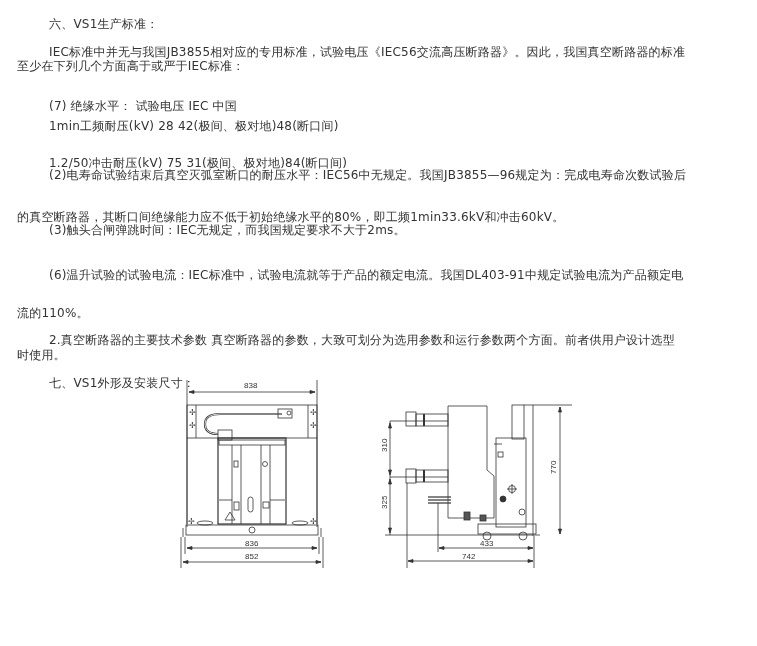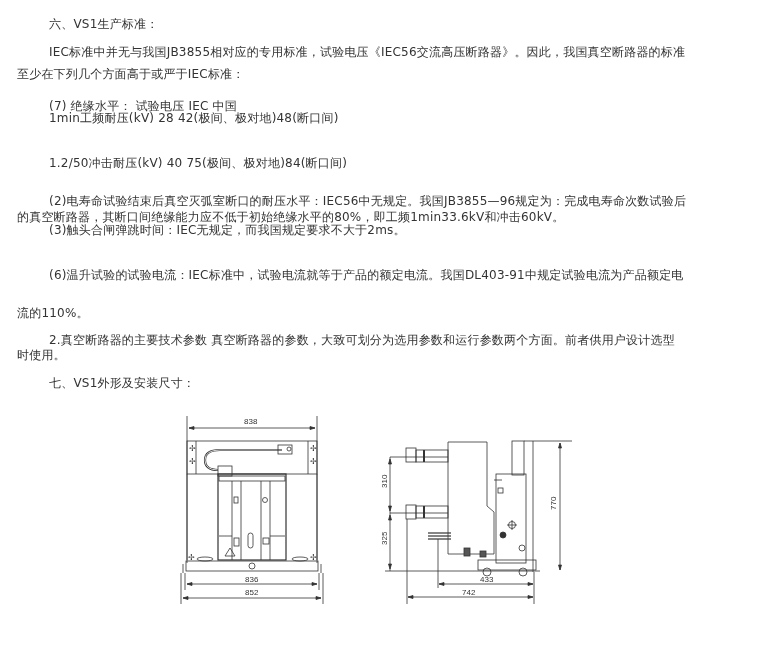--- a/index.html
+++ b/index.html
@@ -2,34 +2,34 @@
 <html><head>
 <meta charset="utf-8">
 <style>
   html, body { margin: 0; padding: 0; background: #ffffff; }
   body { width: 757px; height: 646px; position: relative; overflow: hidden;
          font-family: "DejaVu Sans", "Liberation Sans", sans-serif; color: #333333; }
   .doc { position: absolute; left: 0; top: 0; width: 757px; }
   .p { position: absolute; font-size: 12px; line-height: 28px; white-space: nowrap; letter-spacing: 0.2px; }
   .indent { left: 49px; }
   .cont { left: 17px; }
-  .figure { position: absolute; left: 150px; top: 408px; width: 430px; height: 200px; }
+  .figure { position: absolute; left: 150px; top: 372px; width: 430px; height: 200px; }
   svg text { font-family: "Liberation Sans", sans-serif; font-size: 8px; fill: #333; }
 </style>
 </head>
 <body>
 
 <div class="doc">
   <div class="p indent" style="top:10px">六、VS1生产标准：</div>
   <div class="p indent" style="top:38px">IEC标准中并无与我国JB3855相对应的专用标准，试验电压《IEC56交流高压断路器》。因此，我国真空断路器的标准</div>
-  <div class="p cont" style="top:60px">至少在下列几个方面高于或严于IEC标准：</div>
+  <div class="p cont" style="top:52px">至少在下列几个方面高于或严于IEC标准：</div>
   <div class="p indent" style="top:92px">(7) 绝缘水平： 试验电压 IEC 中国</div>
-  <div class="p indent" style="top:104px">1min工频耐压(kV) 28 42(极间、极对地)48(断口间)</div>
-  <div class="p indent" style="top:149px">1.2/50冲击耐压(kV) 40 75(极间、极对地)84(断口间)</div>
-  <div class="p indent" style="top:187px">(2)电寿命试验结束后真空灭弧室断口的耐压水平：IEC56中无规定。我国JB3855—96规定为：完成电寿命次数试验后</div>
+  <div class="p indent" style="top:112px">1min工频耐压(kV) 28 42(极间、极对地)48(断口间)</div>
+  <div class="p indent" style="top:149px">1.2/50冲击耐压(kV) 75 31(极间、极对地)84(断口间)</div>
+  <div class="p indent" style="top:161px">(2)电寿命试验结束后真空灭弧室断口的耐压水平：IEC56中无规定。我国JB3855—96规定为：完成电寿命次数试验后</div>
   <div class="p cont" style="top:203px">的真空断路器，其断口间绝缘能力应不低于初始绝缘水平的80%，即工频1min33.6kV和冲击60kV。</div>
   <div class="p indent" style="top:216px">(3)触头合闸弹跳时间：IEC无规定，而我国规定要求不大于2ms。</div>
   <div class="p indent" style="top:261px">(6)温升试验的试验电流：IEC标准中，试验电流就等于产品的额定电流。我国DL403-91中规定试验电流为产品额定电</div>
   <div class="p cont" style="top:299px">流的110%。</div>
   <div class="p indent" style="top:326px">2.真空断路器的主要技术参数 真空断路器的参数，大致可划分为选用参数和运行参数两个方面。前者供用户设计选型</div>
   <div class="p cont" style="top:341px">时使用。</div>
   <div class="p indent" style="top:369px">七、VS1外形及安装尺寸：</div>
 </div>
 
 <div class="figure">

